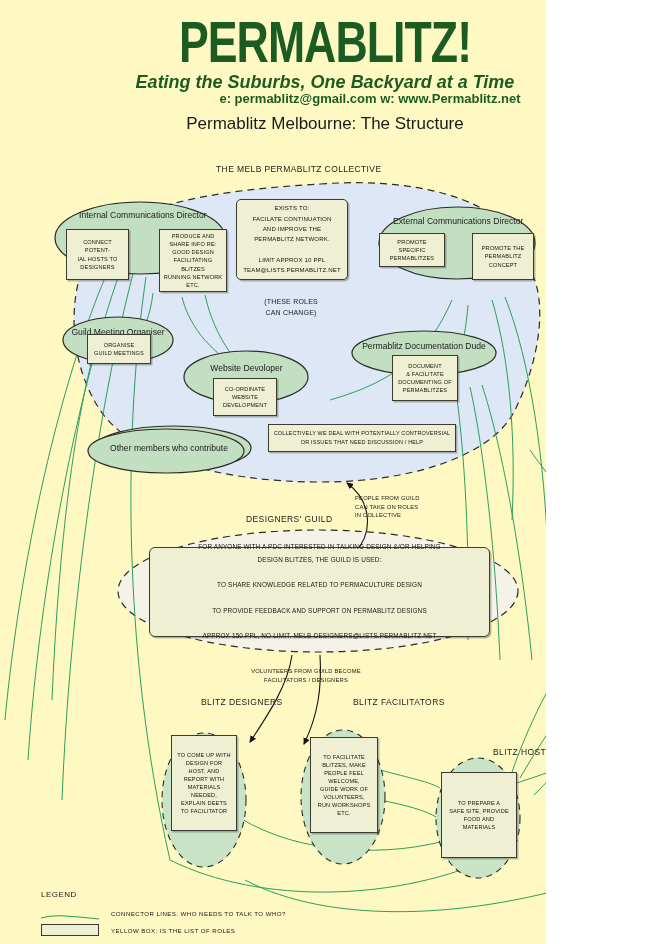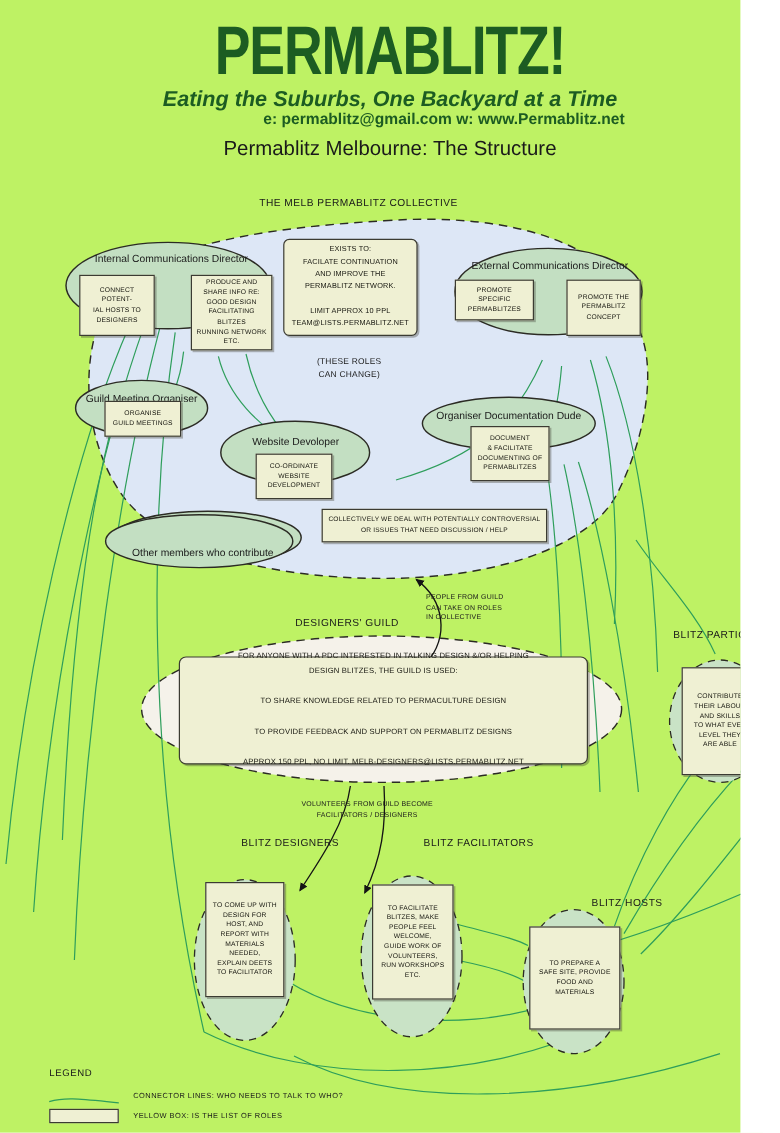--- a/index.html
+++ b/index.html
@@ -5,23 +5,23 @@
   html, body {
     margin: 0;
     padding: 0;
     background: #ffffff;
   }
   body {
     font-family: "Liberation Sans", sans-serif;
   }
   #page {
     position: relative;
-    width: 617px;
+    width: 546px;
     height: 944px;
-    background: #bef264;
+    background: #fef9c3;
     overflow: hidden;
   }
   #diagram-svg {
     position: absolute;
     left: 0;
     top: 0;
     width: 650px;
     height: 944px;
   }
 
@@ -261,22 +261,22 @@
   <div class="region-label" style="left:246px; top:514px;">DESIGNERS' GUILD</div>
   <div class="region-label" style="left:561px; top:524px;">BLITZ PARTICIPANTS</div>
   <div class="region-label" style="left:170px; top:697px;padding-left:31px;">BLITZ DESIGNERS</div>
   <div class="region-label" style="left:308px; top:697px;padding-left:45px;">BLITZ FACILITATORS</div>
   <div class="region-label" style="left:449px; top:747px;margin-left:44px;">BLITZ HOSTS</div>
 
   <div class="role-title" style="left:79px; top:210px; width:122px;">Internal Communications Director</div>
   <div class="role-title" style="left:393px; top:216px; width:128px;">External Communications Director</div>
   <div class="role-title" style="left:68px; top:327px; width:100px;">Guild Meeting Organiser</div>
   <div class="role-title" style="left:204px; top:363px; width:85px;">Website Devoloper</div>
-  <div class="role-title" style="left:360px; top:341px; width:128px;">Organiser Documentation Dude</div>
-  <div class="role-title" style="left:109px; top:443px; width:120px;margin-top:12px;">Other members who contribute</div>
+  <div class="role-title" style="left:360px; top:341px; width:128px;">Permablitz Documentation Dude</div>
+  <div class="role-title" style="left:109px; top:443px; width:120px;">Other members who contribute</div>
 
   <div class="ybox rounded big" style="left:236px; top:199px; width:112px; height:81px;">EXISTS TO:
 FACILATE CONTINUATION
 AND IMPROVE THE
 PERMABLITZ NETWORK.
 
 LIMIT APPROX 10 PPL
 TEAM@LISTS.PERMABLITZ.NET</div>
 
   <div class="ybox" style="left:66px; top:229px; width:63px; height:51px;">CONNECT POTENT-

